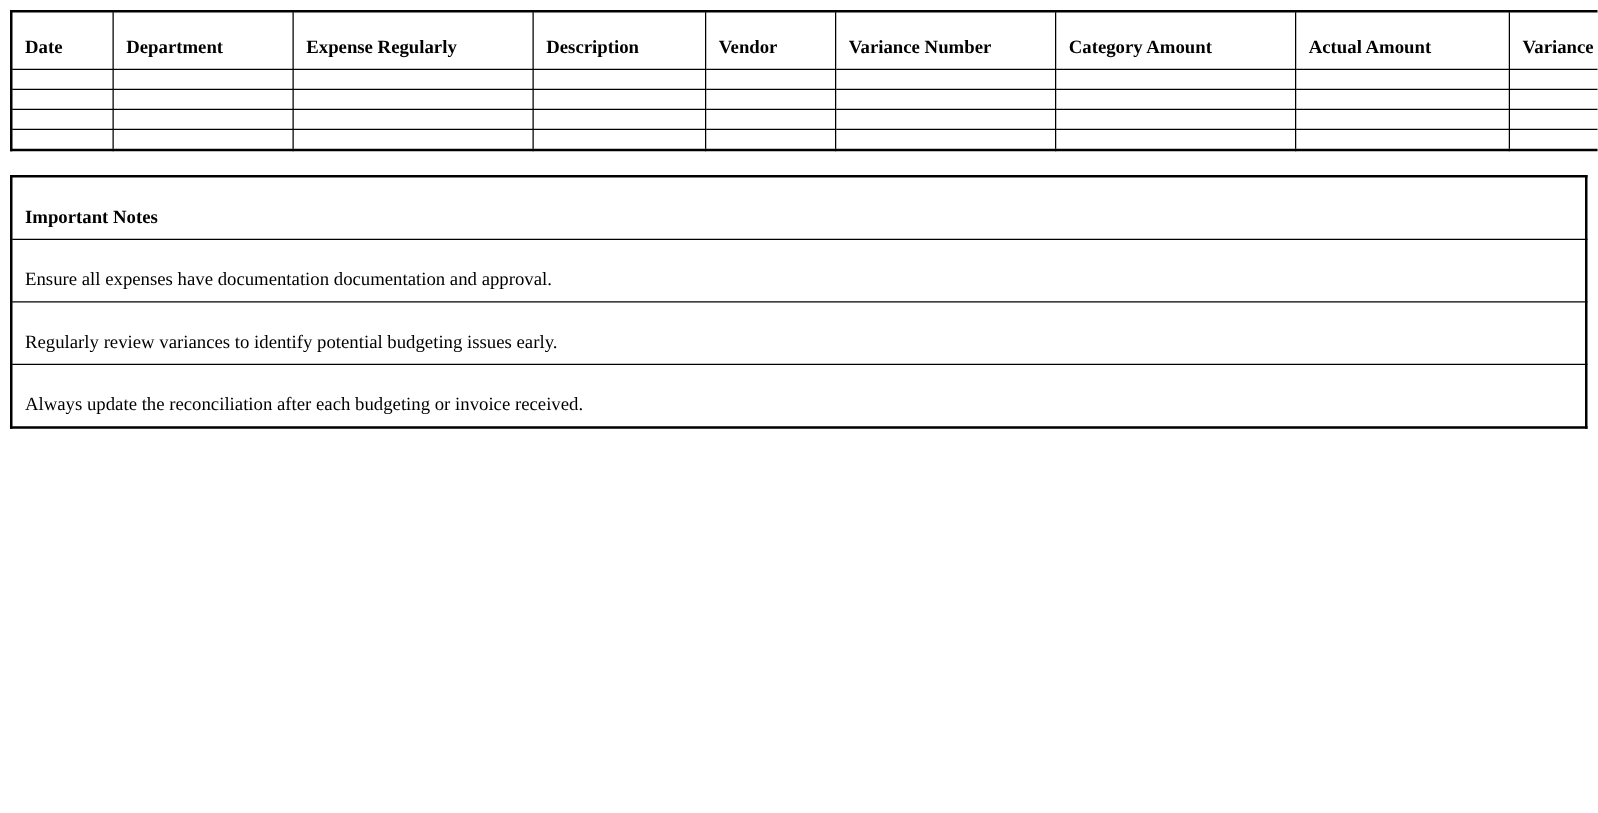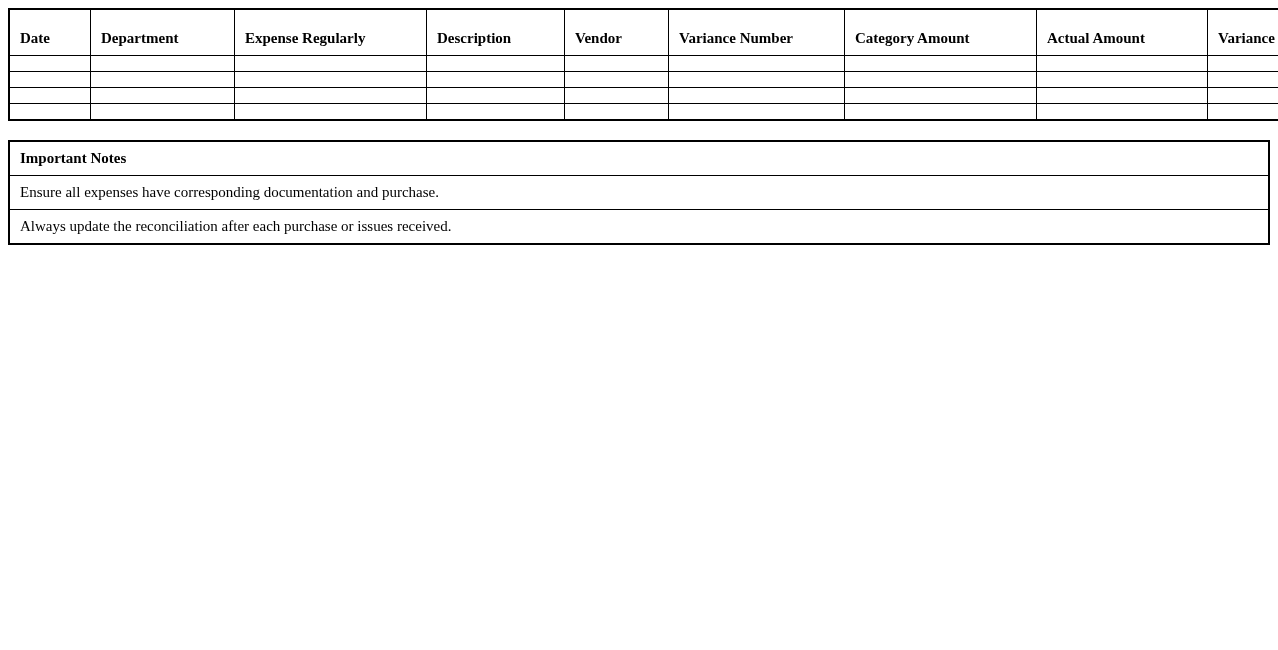--- a/index.html
+++ b/index.html
@@ -55,21 +55,21 @@
   
   table.notes-table {
     border: 2px solid #000000;
     margin-top: 19px;
   }
   .notes-table td {
     border: 1px solid #000000;
     height: 33px;
     font-size: 15px;
     text-align: left;
-    padding: 0 4px 0 10px;
+    padding: 16px 4px 0 10px;
     vertical-align: middle;
   }
   .notes-table .notes-title {
     font-weight: bold;
   }
 </style>
 </head>
 <body>
 
 <table class="expense-table">
@@ -134,19 +134,22 @@
       </tr>
     </tbody>
 </table>
 
 <table class="notes-table">
   <tbody>
     <tr>
       <td class="notes-title">Important Notes</td>
     </tr>
     <tr>
-      <td>Ensure all expenses have corresponding documentation and purchase.</td>
+      <td>Ensure all expenses have documentation documentation and approval.</td>
     </tr>
     <tr>
-      <td>Always update the reconciliation after each purchase or issues received.</td>
+      <td>Regularly review variances to identify potential budgeting issues early.</td>
+    </tr>
+    <tr>
+      <td>Always update the reconciliation after each budgeting or invoice received.</td>
     </tr>
   </tbody>
 </table>
 
 </body></html>

